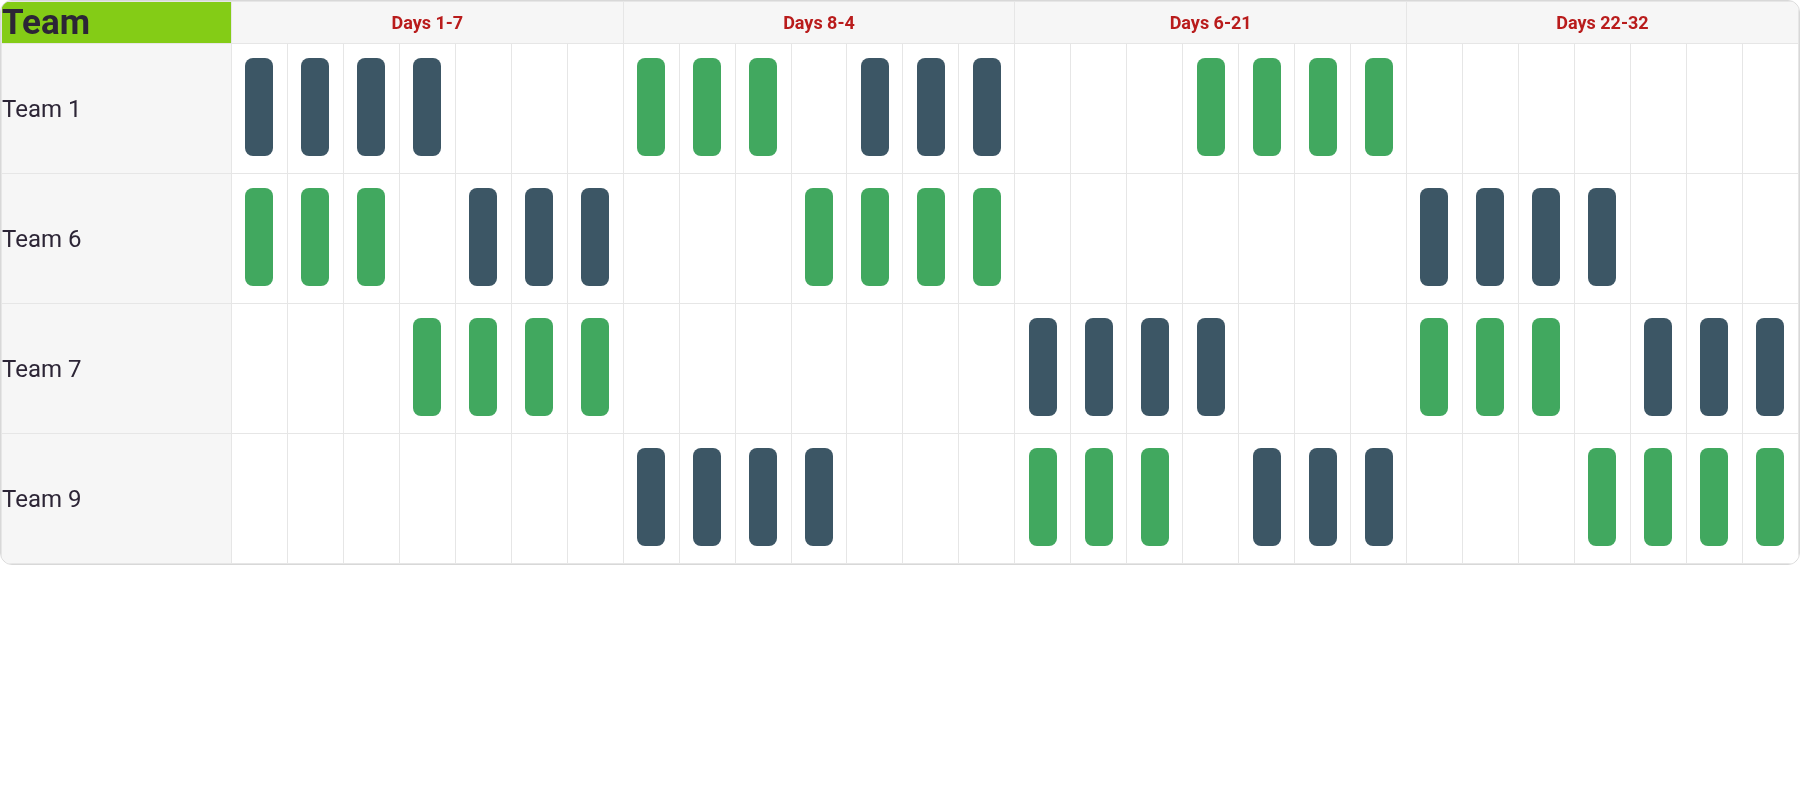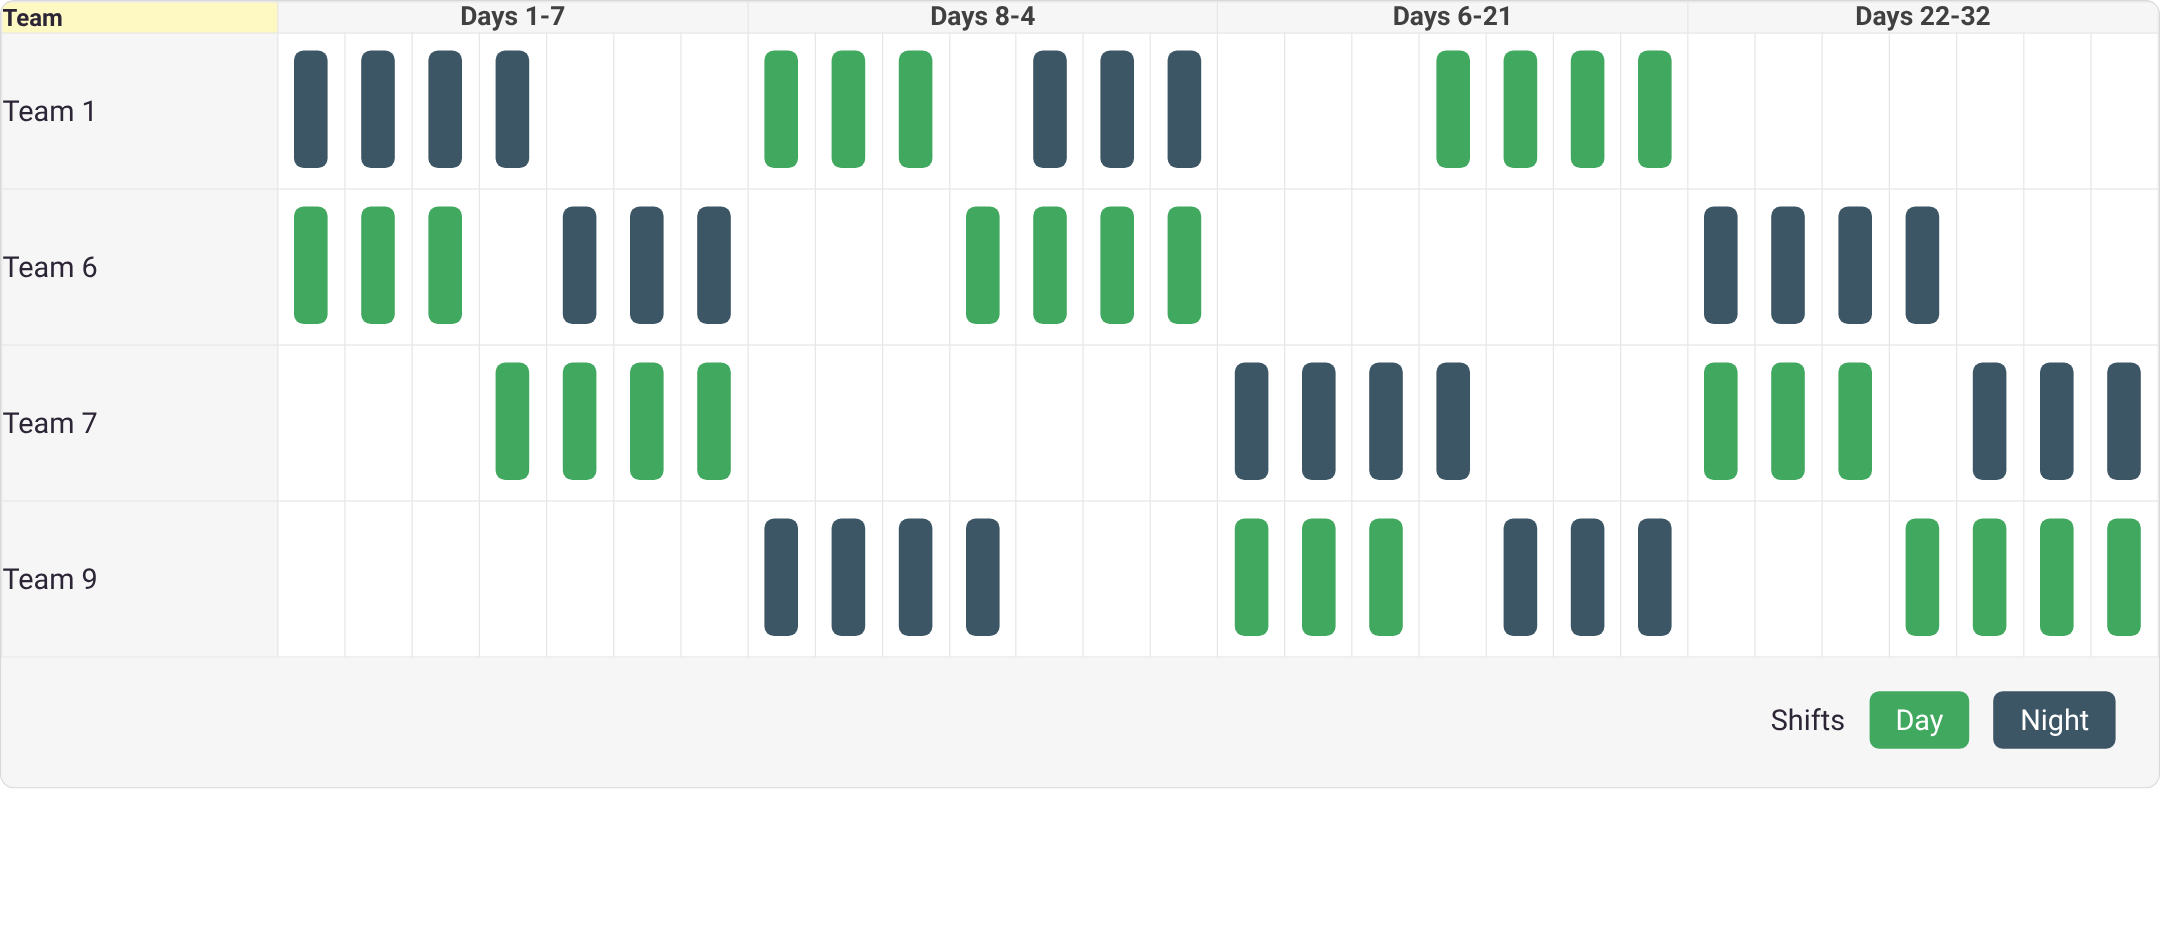--- a/index.html
+++ b/index.html
@@ -21,35 +21,35 @@
     border-collapse: collapse;
     width: 100%;
     table-layout: fixed;
   }
   table.sched th, table.sched td {
     border: 1px solid #e6e6e6;
     padding: 0;
   }
   
   th.team-head {
-    background: #fef9c3;
+    background: #84cc16;
     text-align: left;
     padding: 30px 36px;
-    font-size: 20px;
+    font-size: 35px;
     font-weight: 700;
     color: #2c2536;
     width: 230px;
   }
   th.week-head {
     background: #f6f6f6;
     text-align: center;
     padding: 30px 0;
-    font-size: 22px;
+    font-size: 18px;
     font-weight: 700;
-    color: #404040;
+    color: #b91c1c;
   }
   td.team-cell {
     background: #f6f6f6;
     padding: 0 36px;
     height: 130px;
     font-size: 24px;
     font-weight: 400;
     color: #2c2536;
     vertical-align: middle;
     margin-left: 12px;
@@ -233,18 +233,13 @@
           <td class="day-cell"></td>
           <td class="day-cell"></td>
           <td class="day-cell"><span class="pill pill-day"></span></td>
           <td class="day-cell"><span class="pill pill-day"></span></td>
           <td class="day-cell"><span class="pill pill-day"></span></td>
           <td class="day-cell"><span class="pill pill-day"></span></td>
         </tr>
       </tbody>
   </table>
 
-  <div class="legend-wrap">
-    <span class="legend-label">Shifts</span>
-    <span class="legend-chip chip-day">Day</span>
-    <span class="legend-chip chip-night">Night</span>
-  </div>
 </div>
 
 </body></html>

